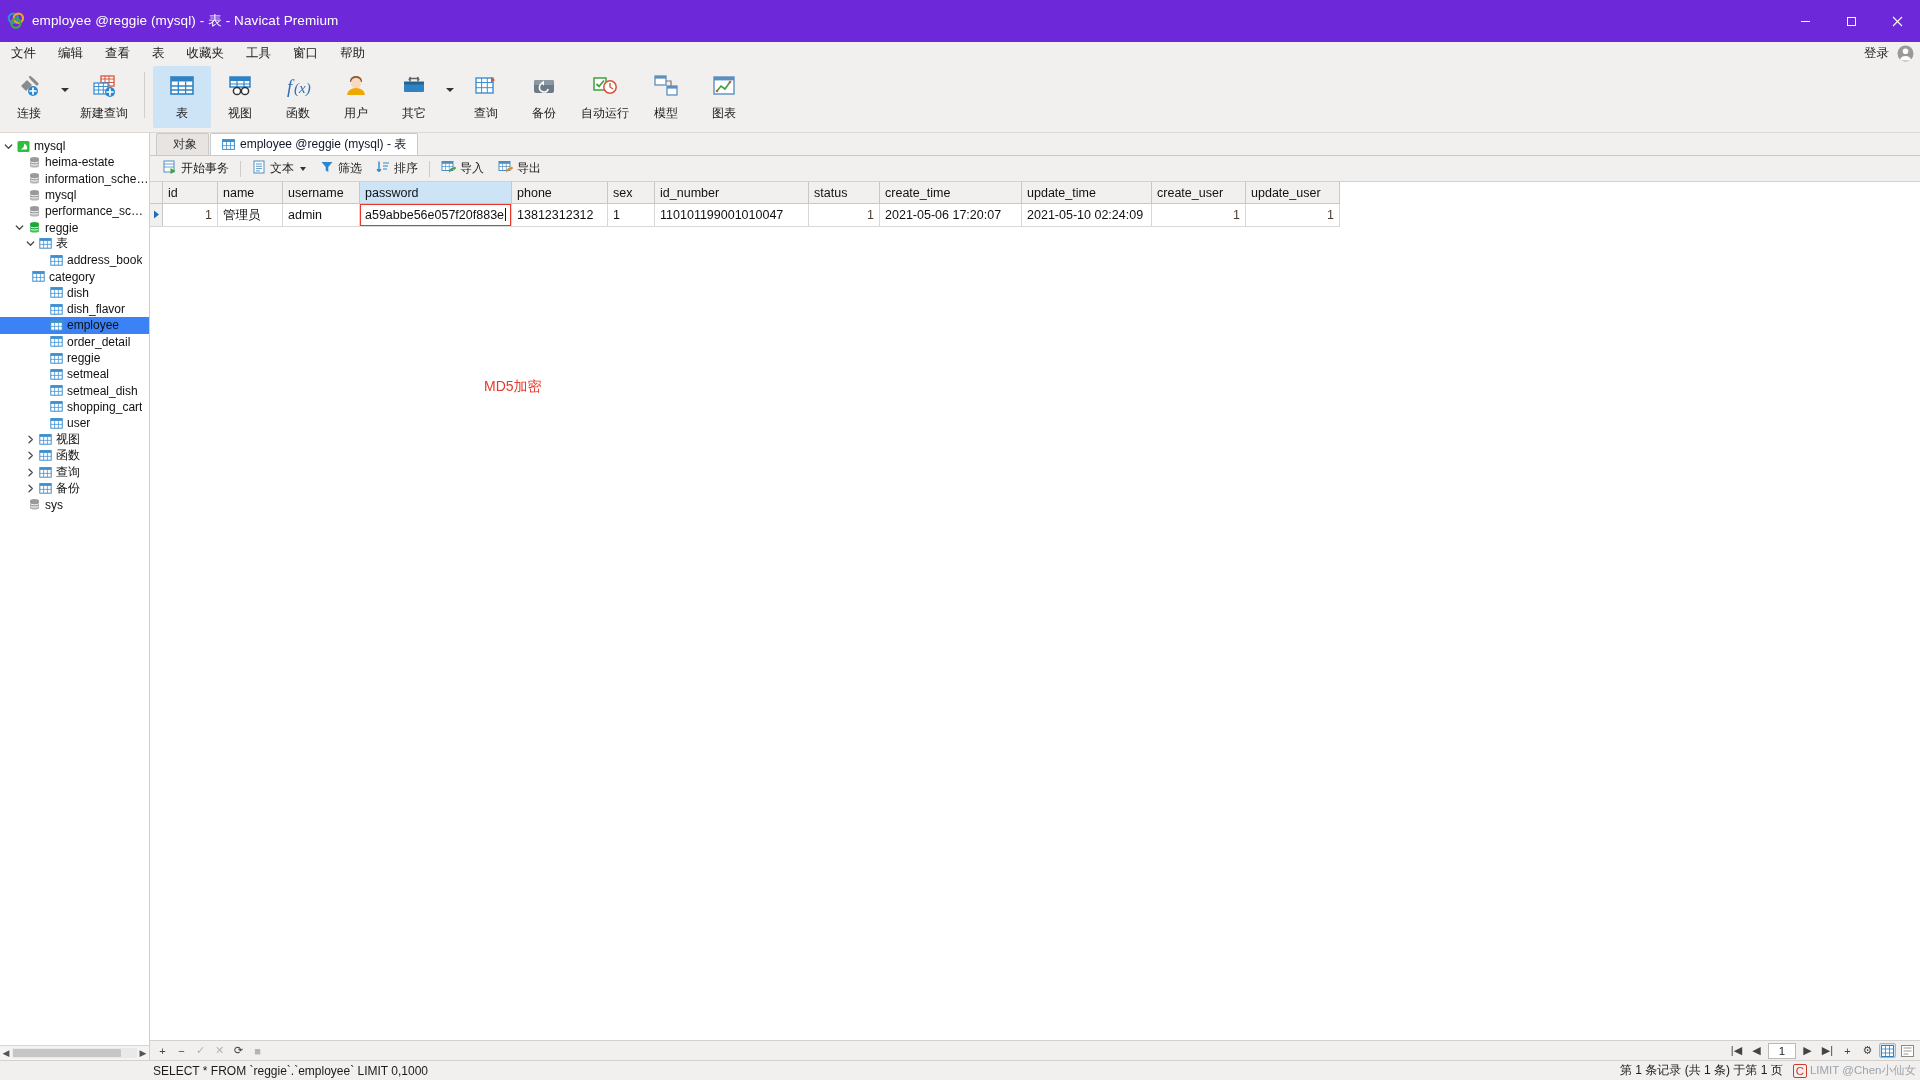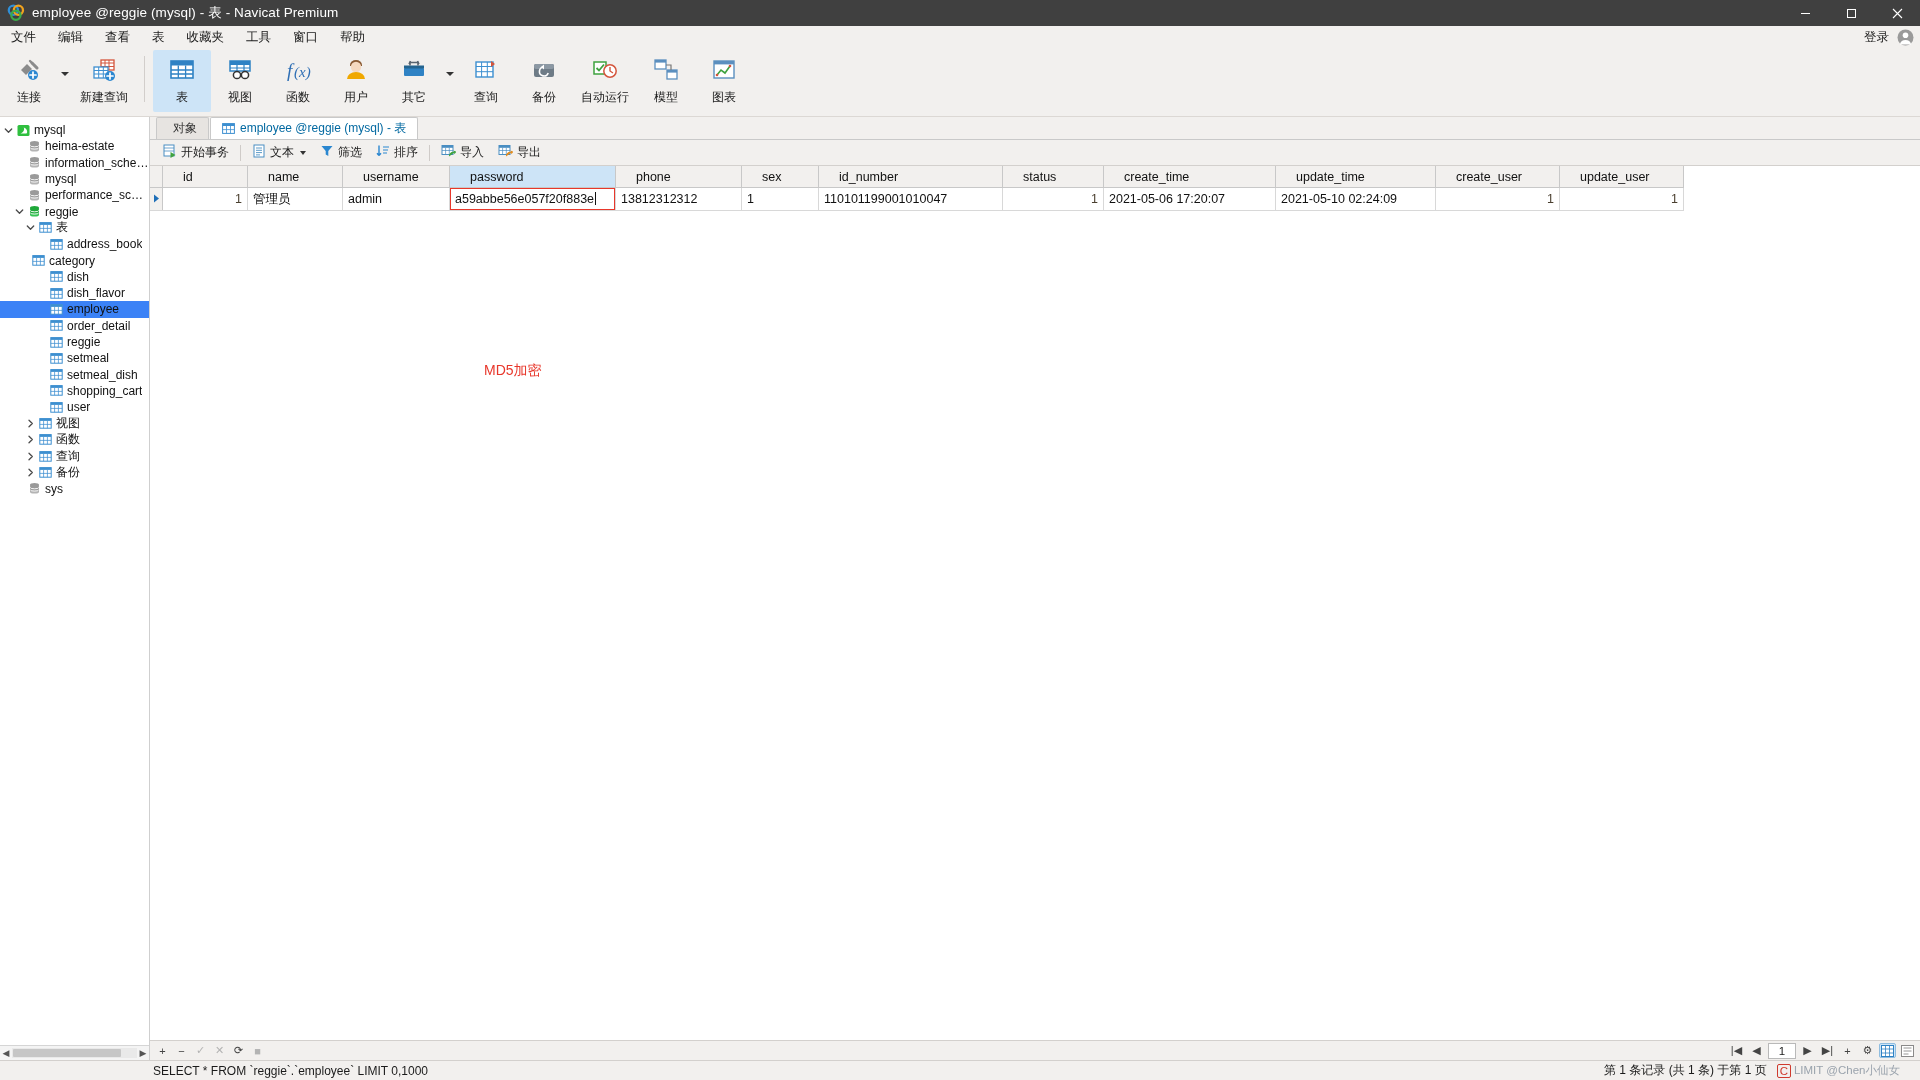--- a/index.html
+++ b/index.html
@@ -7,21 +7,21 @@
     width:1920px;height:1080px;
     font-family:"Liberation Sans","DejaVu Sans",sans-serif;
     font-size:13px;color:#222;background:#ffffff;
     overflow:hidden;
     -webkit-font-smoothing:antialiased;
   }
   .app{position:relative;width:1920px;height:1080px;display:flex;flex-direction:column;}
 
   
   .titlebar{
-    height:26px;background:#404040;display:flex;align-items:center;
+    height:42px;background:#6d28d9;display:flex;align-items:center;
     color:#ffffff;font-size:13.5px;flex:none;
   }
   .titlebar .logo{width:18px;height:18px;margin-left:7px;margin-right:7px;position:relative;flex:none;}
   .titlebar .logo svg{display:block;}
   .titlebar .ttext{flex:none;letter-spacing:.1px;}
   .titlebar .spacer{flex:1;}
   .winbtn{width:46px;height:26px;display:flex;align-items:center;justify-content:center;color:#fff;font-size:13px;}
 
   
   .menubar{
@@ -81,37 +81,37 @@
   .content{flex:1;display:flex;flex-direction:column;min-width:0;background:#fff;}
   .tabrow{
     height:22px;background:#f2f0ee;display:flex;align-items:flex-end;flex:none;
     border-bottom:1px solid #c9c9c9;padding-left:6px;
   }
   .tab{
     height:21px;display:flex;align-items:center;gap:5px;padding:0 11px;
     font-size:12px;color:#333;border:1px solid #c9c9c9;border-bottom:none;
     background:#e7e4e1;margin-right:1px;border-radius:2px 2px 0 0;
   }
-  .tab.active{background:#ffffff;color:#0369a1;}
+  .tab.active{background:#ffffff;color:#0f172a;}
   .tab .tabic{display:flex;align-items:center;}
 
   .gridtoolbar{
     height:25px;background:#f2f0ee;border-bottom:1px solid #d3d0cd;display:flex;align-items:center;
     flex:none;padding-left:6px;gap:0;
   }
   .gtb{display:flex;align-items:center;gap:4px;padding:0 7px;height:21px;font-size:12px;color:#1b1b1b;}
   .gtsep{width:1px;height:16px;background:#cfcbc8;margin:0 4px;}
   .gcaret{width:0;height:0;border-left:3.5px solid transparent;border-right:3.5px solid transparent;border-top:4px solid #333;margin-left:2px;}
 
   
   .gridwrap{flex:1;position:relative;overflow:hidden;background:#fff;}
   table.grid{border-collapse:collapse;table-layout:fixed;font-size:12.5px;}
   table.grid th{
     background:#f2f0ee;border-right:1px solid #c8c8c8;border-bottom:1px solid #c8c8c8;
-    font-weight:normal;text-align:left;padding:2px 20px;height:17px;color:#111;
+    font-weight:normal;text-align:left;padding:2px 5px;height:17px;color:#111;
     font-size:12.5px;white-space:nowrap;overflow:hidden;
   }
   table.grid th.sel{background:#cde4f7;}
   table.grid th.corner{width:12px;padding:0;background:#f2f0ee;}
   table.grid td{
     border-right:1px solid #d8d8d8;border-bottom:1px solid #d8d8d8;padding:2px 5px;height:18px;
     white-space:nowrap;overflow:hidden;color:#111;font-size:12.5px;
   }
   table.grid td.num{text-align:right;color:#4a3f2f;}
   table.grid td.rowmark{
@@ -139,21 +139,21 @@
   .pagebox{border:1px solid #b9b9b9;background:#fff;height:14px;min-width:18px;padding:0 4px;font-size:11.5px;display:flex;align-items:center;justify-content:center;}
   .viewtoggle{width:17px;height:15px;display:flex;align-items:center;justify-content:center;}
   .viewtoggle.on{background:#cde4f7;border:1px solid #8fbde0;box-sizing:border-box;border-radius:2px;}
 
   
   .statusbar{
     height:19px;background:#f2f0ee;border-top:1px solid #d3d0cd;display:flex;align-items:center;
     flex:none;font-size:12px;color:#1b1b1b;position:relative;
   }
   .statusbar .sql{margin-left:153px;white-space:nowrap;}
-  .statusbar .right{position:absolute;right:20px;top:0;height:19px;display:flex;align-items:center;gap:10px;}
+  .statusbar .right{position:absolute;right:4px;top:0;height:19px;display:flex;align-items:center;gap:10px;}
   .wm{color:#9aa3ad;font-size:11.5px;}
   .wmicon{display:inline-flex;align-items:center;gap:3px;}
   .redq{color:#cf3a2e;font-size:11.5px;border:1px solid #cf3a2e;border-radius:2px;padding:0 2px;line-height:12px;}
 </style>
 </head>
 <body>
 
 <div class="app">
 
   <div class="titlebar">

